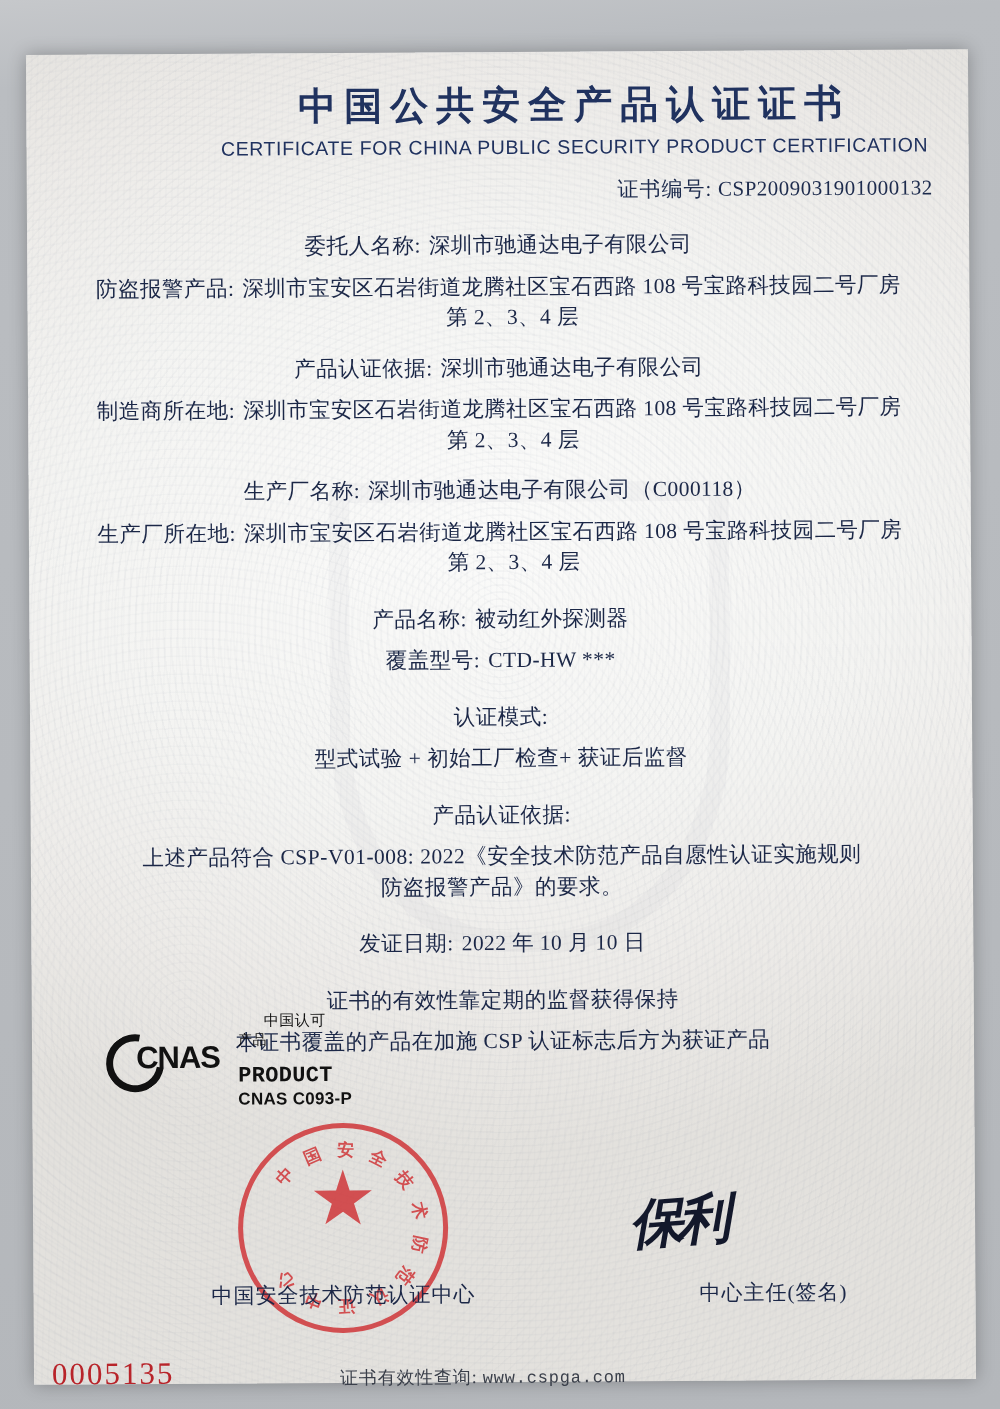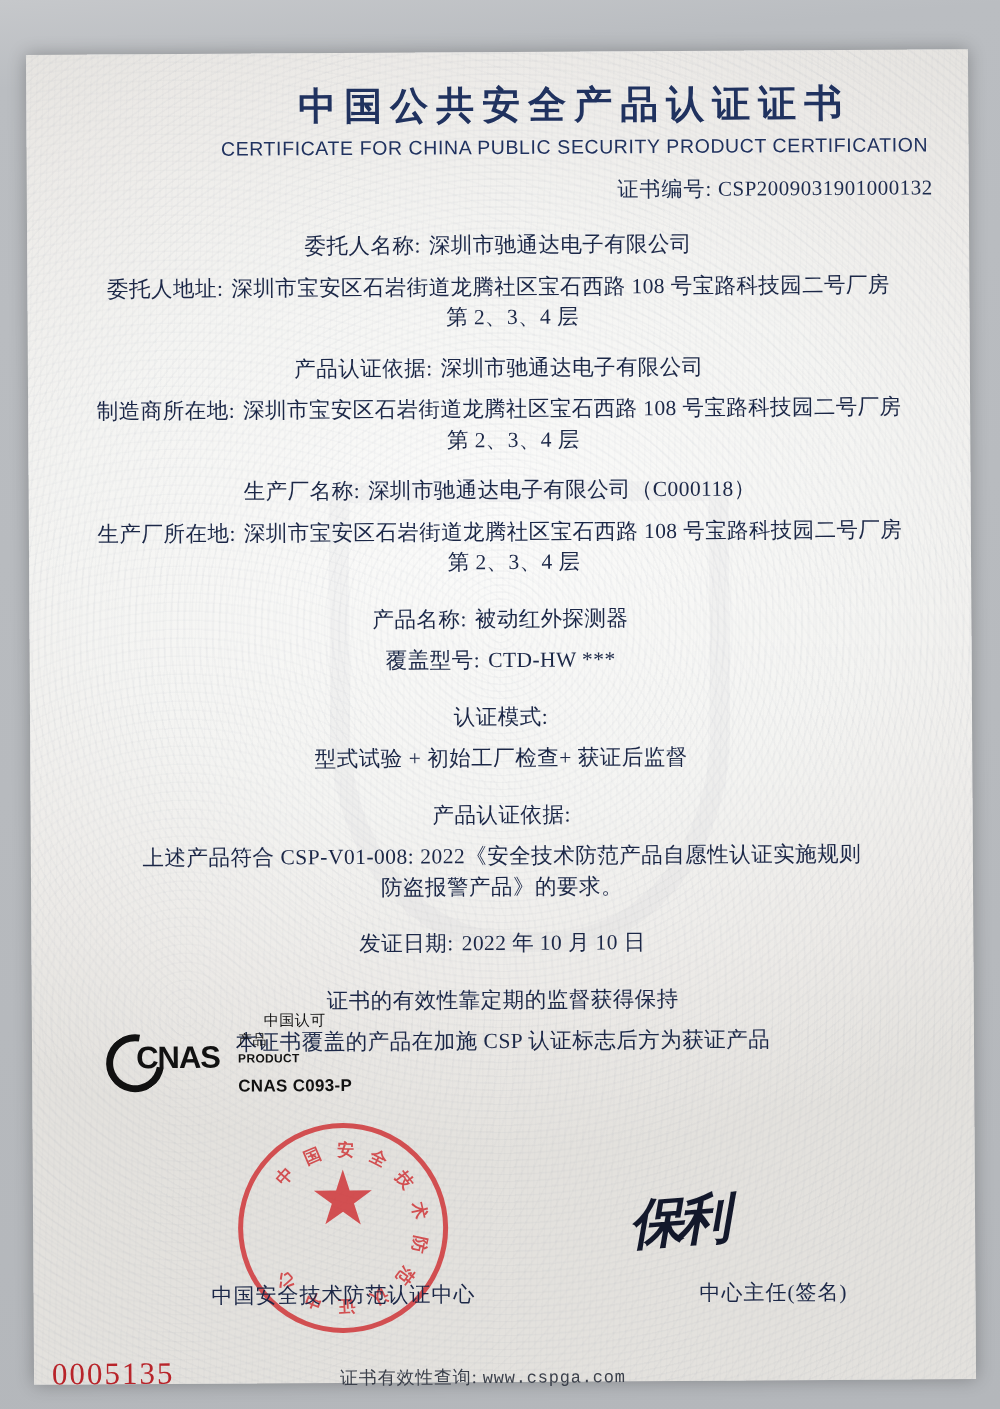--- a/index.html
+++ b/index.html
@@ -195,22 +195,22 @@
     left: 26px; top: 8px;
   }
   #cnas .lines {
     position: absolute;
     left: 128px; top: 0;
     font-family: "DejaVu Sans", sans-serif;
     color: #111;
   }
   #cnas .l1 { font-size: 15px; letter-spacing: .5px; text-align: center; }
   #cnas .l2 { font-size: 14px; letter-spacing: .5px; margin-top: 1px; }
-  #cnas .l3 { font-family: Liberation Sans, sans-serif; font-weight: bold; font-size: 12px; margin-top: 2px; letter-spacing: .3px; }
-  #cnas .l4 { font-family: "Liberation Sans", sans-serif; font-weight: bold; font-size: 17px; margin-top: 11px; letter-spacing: .3px; }
+  #cnas .l3 { font-family: Liberation Mono, monospace; font-weight: bold; font-size: 22px; margin-top: 14px; letter-spacing: .3px; }
+  #cnas .l4 { font-family: "Liberation Sans", sans-serif; font-weight: bold; font-size: 17px; margin-top: 1px; letter-spacing: .3px; }
 
   
   #seal {
     position: absolute;
     left: 205px; top: 1070px;
     width: 200px; height: 200px;
     border: 5px solid #cf3033;
     border-radius: 50%;
     opacity: .82;
   }
@@ -320,21 +320,21 @@
       </div>
 
       <div id="body-block">
 
         <div class="row">
           <span class="lbl">委托人名称:</span>
           <span class="val">深圳市驰通达电子有限公司</span>
         </div>
         <div class="gap-sm"></div>
         <div class="row">
-          <span class="lbl">委托人地址:</span>
+          <span class="lbl">防盗报警产品:</span>
           <span class="val">深圳市宝安区石岩街道龙腾社区宝石西路 108 号宝路科技园二号厂房</span>
         </div>
         <div class="row cont">
           <span class="val">第 2、3、4 层</span>
         </div>
 
         <div class="gap-md"></div>
 
         <div class="row">
           <span class="lbl">产品认证依据:</span>

